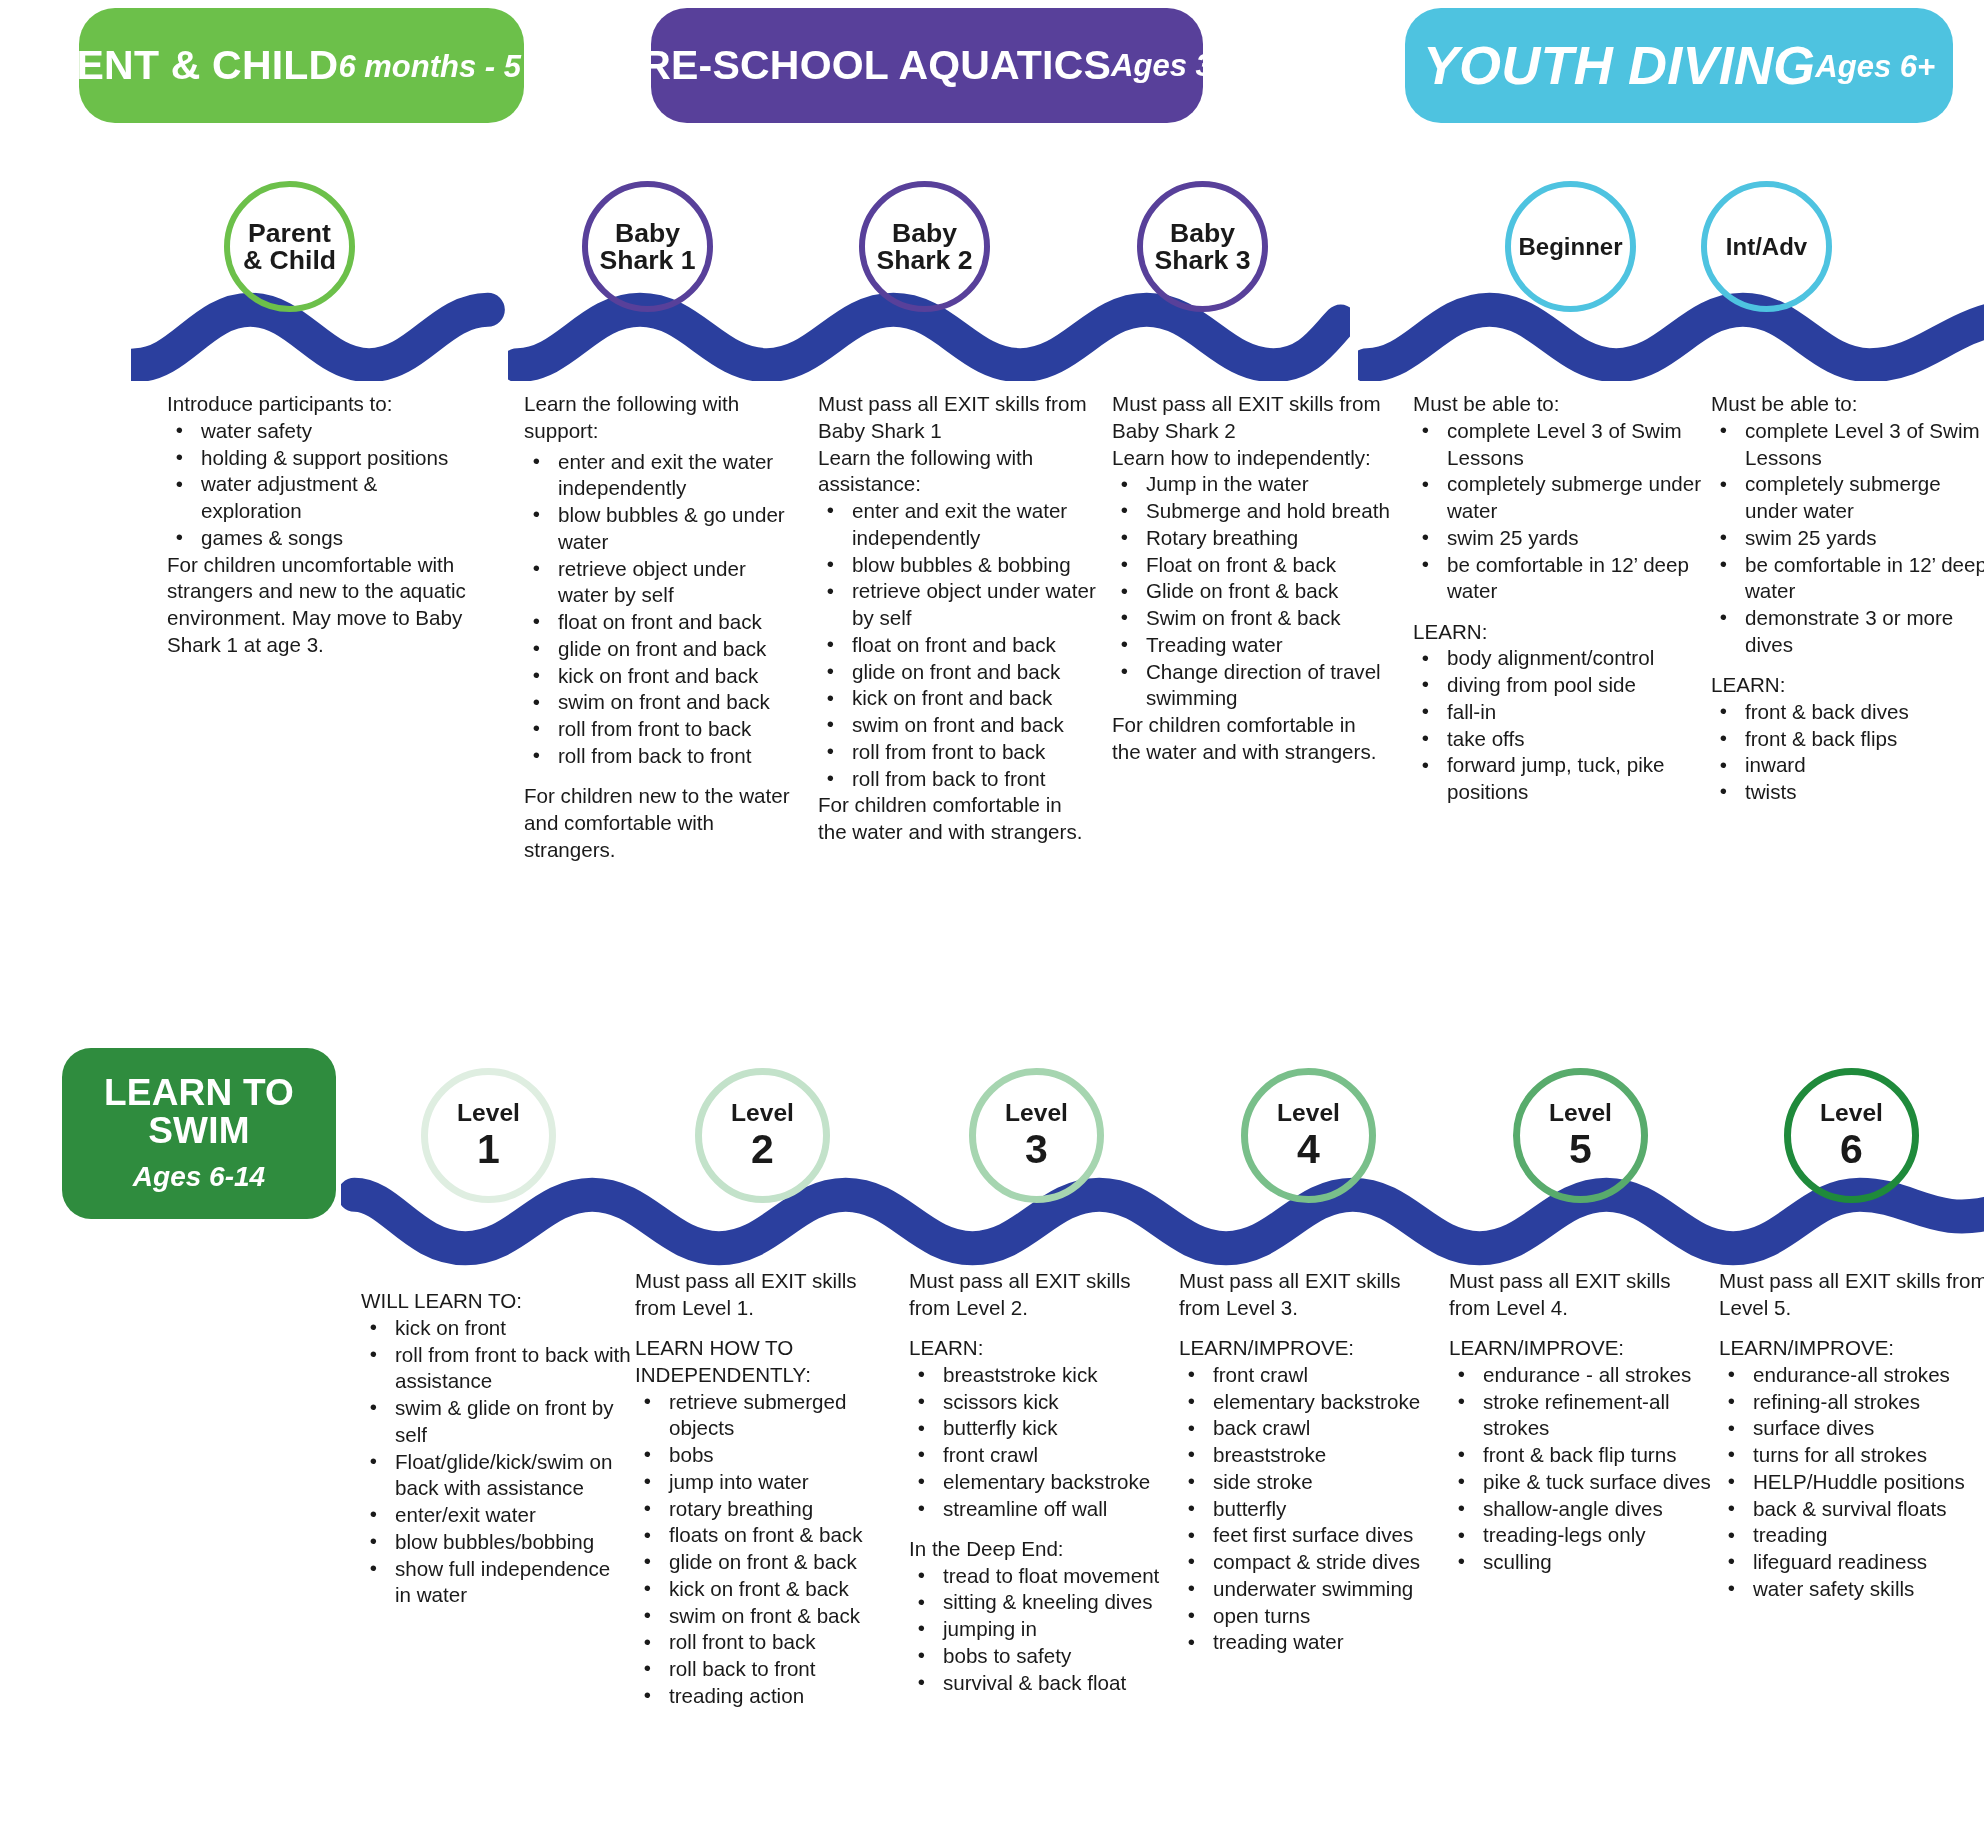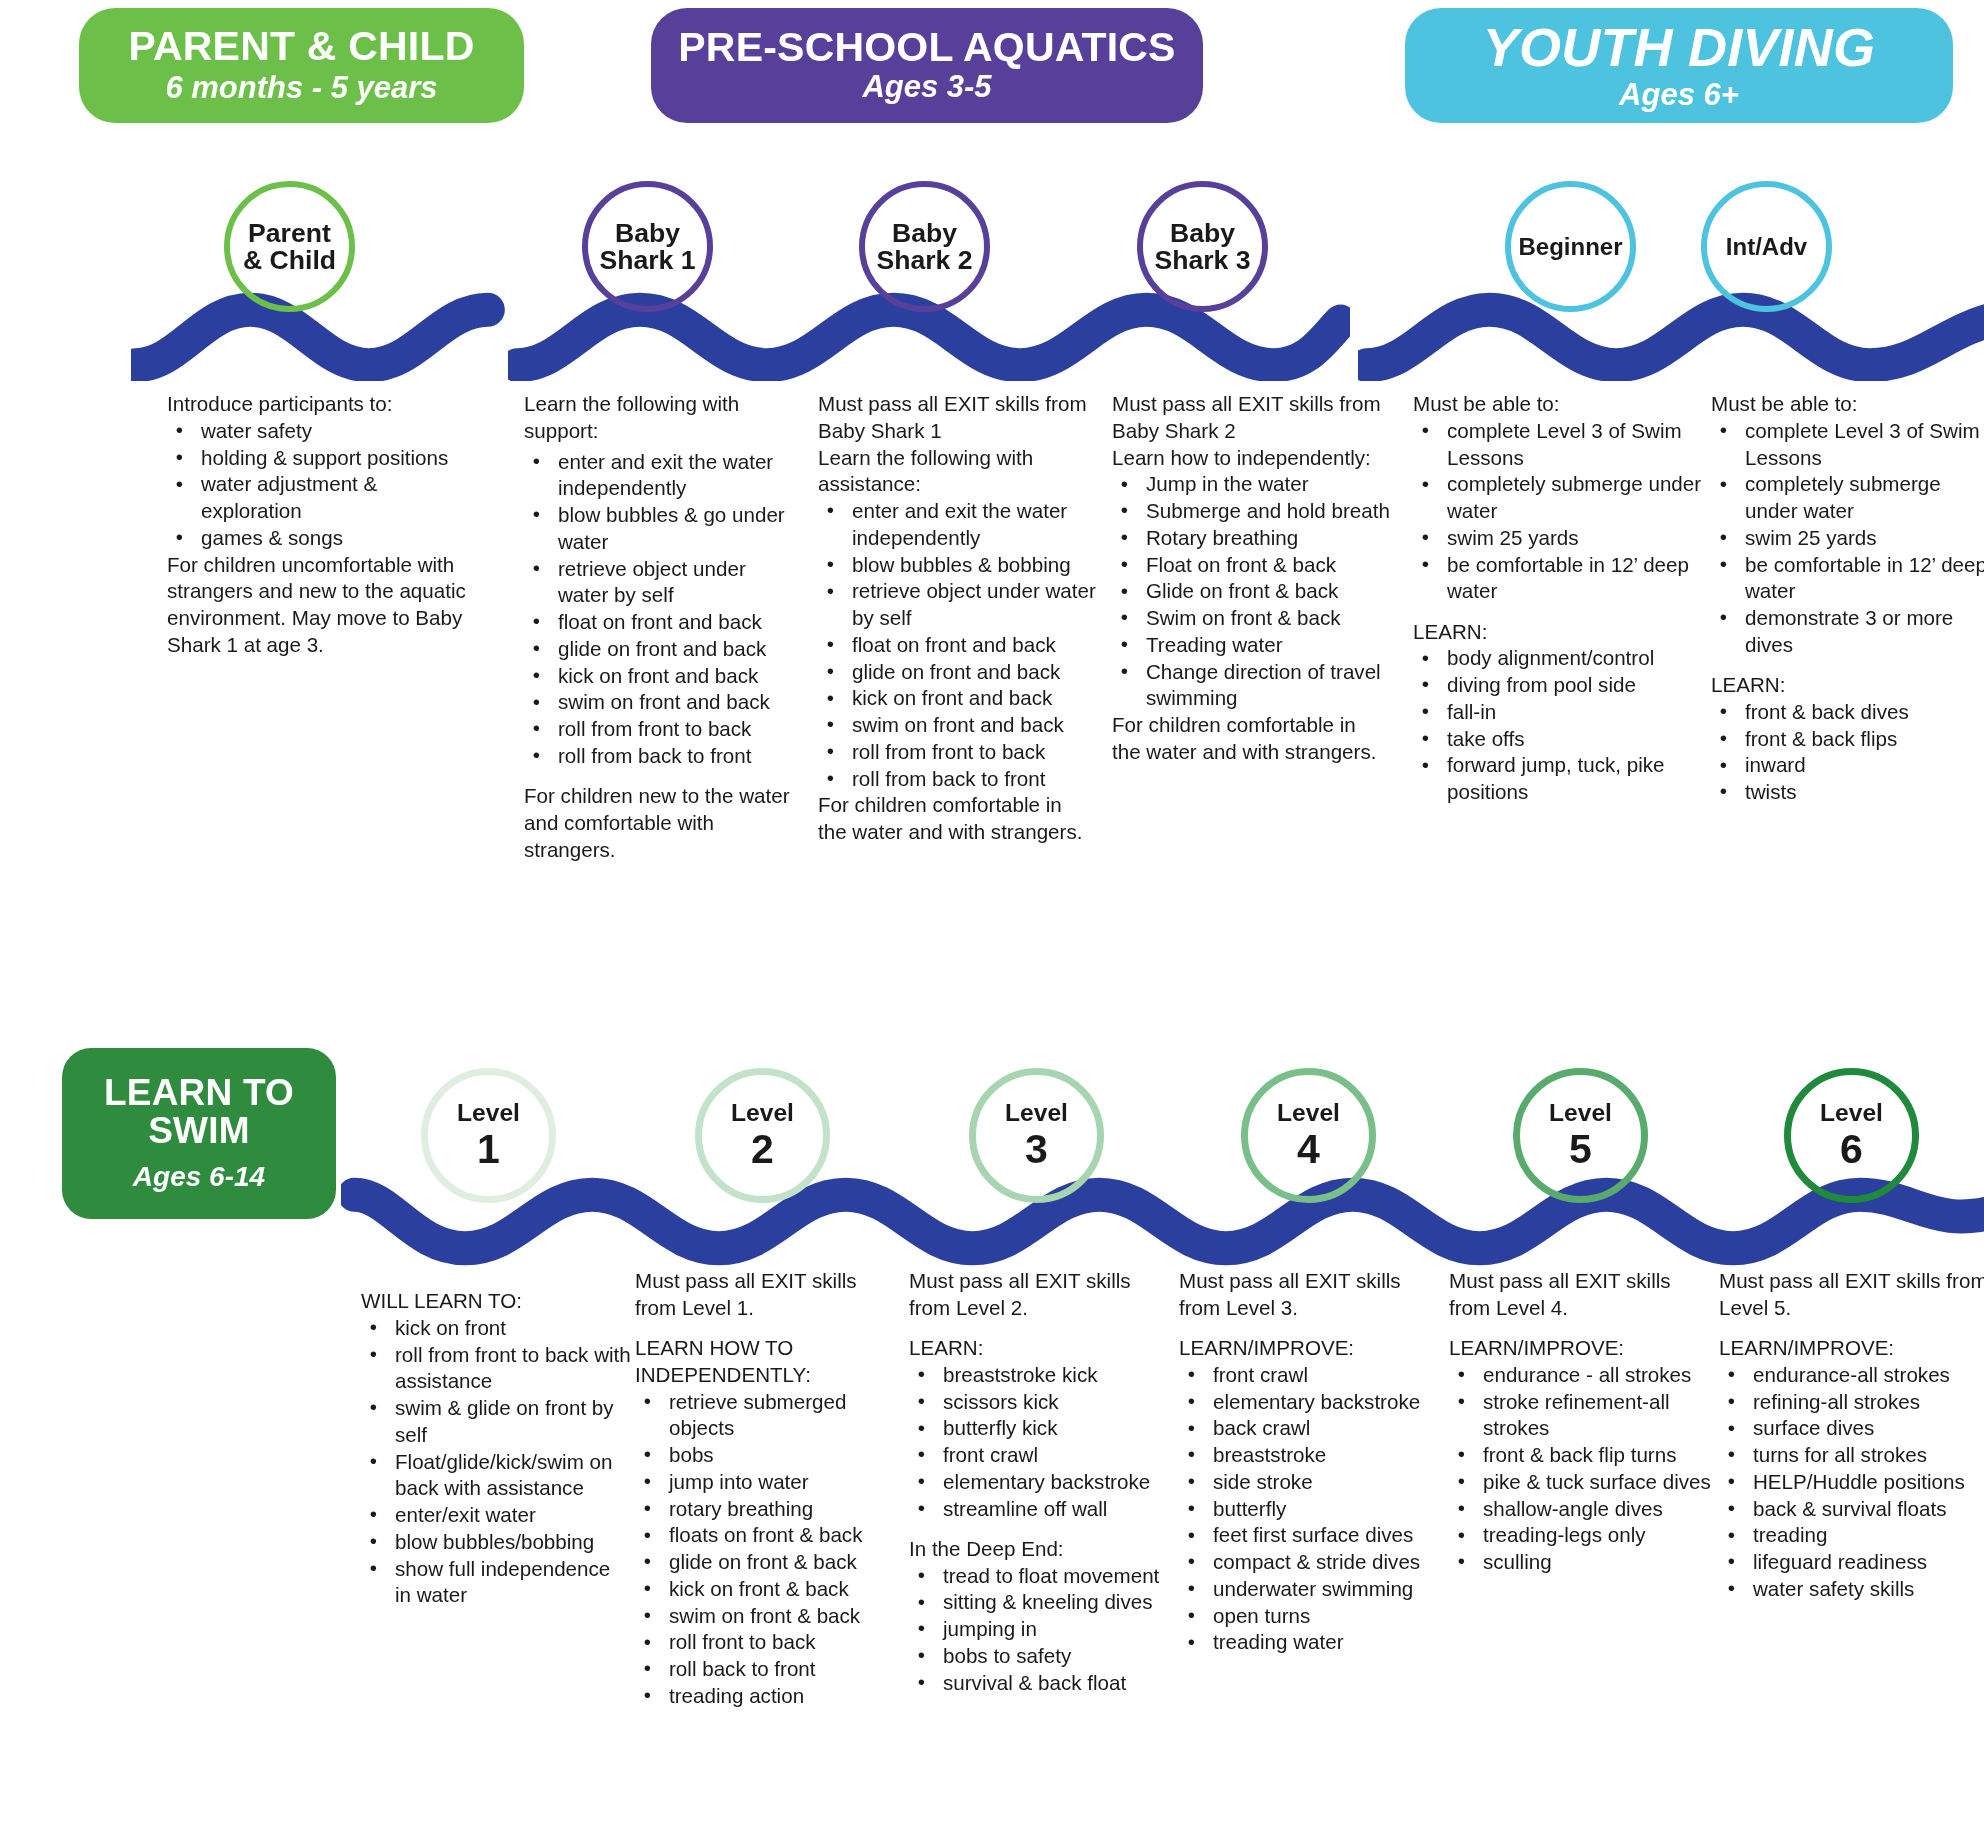--- a/index.html
+++ b/index.html
@@ -8,21 +8,21 @@
     background: #ffffff;
     font-family: "Liberation Sans", sans-serif;
     overflow: hidden;
   }
   #root { position: relative; width: 2025px; height: 1848px; }
 
   
   .pill {
     position: absolute;
     border-radius: 36px;
-    display: flex; flex-direction: column;
+    display: flex; flex-direction: row;
     align-items: center; justify-content: center;
     color: #ffffff;
     text-align: center;
     padding: 5.6px 12px;
   }
   .pill .pill-title {
     font-weight: bold;
     letter-spacing: 0.2px;
     line-height: 1.02;
     white-space: nowrap;

